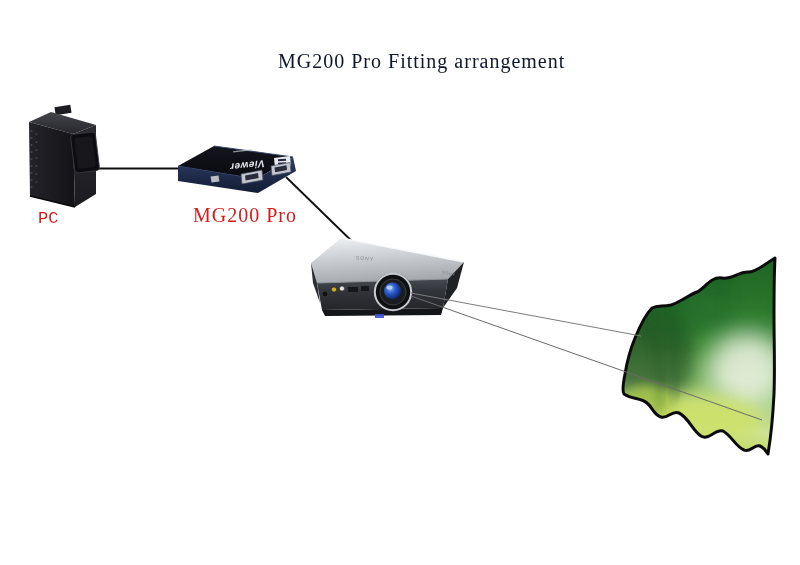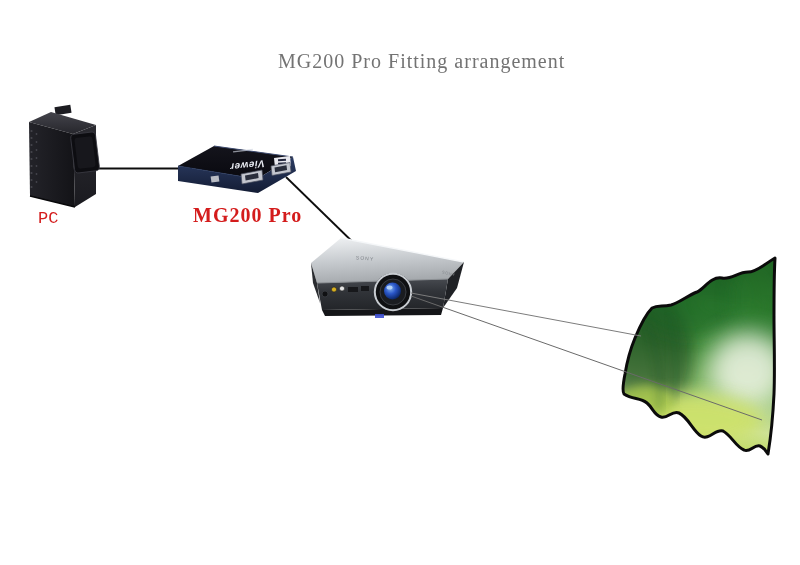--- a/index.html
+++ b/index.html
@@ -1,23 +1,23 @@
 <!DOCTYPE html>
 <html><head>
 <meta charset="utf-8">
 <style>
   html,body{margin:0;padding:0;background:#ffffff;}
   .stage{position:relative;width:800px;height:565px;background:#ffffff;overflow:hidden;
          font-family:"Liberation Serif", serif;}
   .stage svg{position:absolute;left:0;top:0;}
   .title{position:absolute;left:278px;top:50px;font-size:20px;letter-spacing:1px;
-         color:#737373;white-space:nowrap;}
+         color:#0f172a;white-space:nowrap;}
   .lbl{position:absolute;color:#d41c1c;white-space:nowrap;}
   .lbl-pc{left:38px;top:209px;font-size:17px;font-family:Liberation Mono, monospace;}
-  .lbl-mg{left:193px;top:204px;font-size:20px;letter-spacing:1px;font-weight:bold;}
+  .lbl-mg{left:193px;top:204px;font-size:20px;letter-spacing:1px;}
   .viewer-txt{position:absolute;left:224px;top:160px;width:46px;text-align:center;
       font-family:"Liberation Sans", sans-serif;font-size:10px;font-weight:600;
       color:#e8ebf2;transform:rotate(174deg) skewX(-14deg);letter-spacing:.5px;}
   .sony-top{position:absolute;left:356px;top:255px;font-family:"Liberation Sans", sans-serif;
       font-size:5px;letter-spacing:1px;color:#7e8288;transform:rotate(5deg);}
   .sony-side{position:absolute;left:442px;top:271px;font-family:"Liberation Sans", sans-serif;
       font-size:4px;letter-spacing:.5px;color:#84888d;transform:rotate(14deg);}
 </style>
 </head>
 <body>

